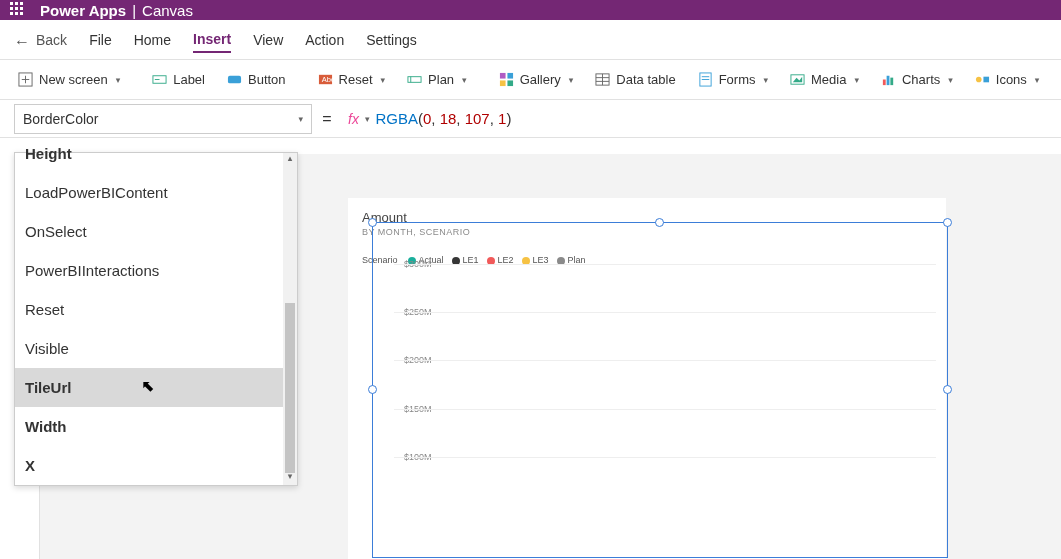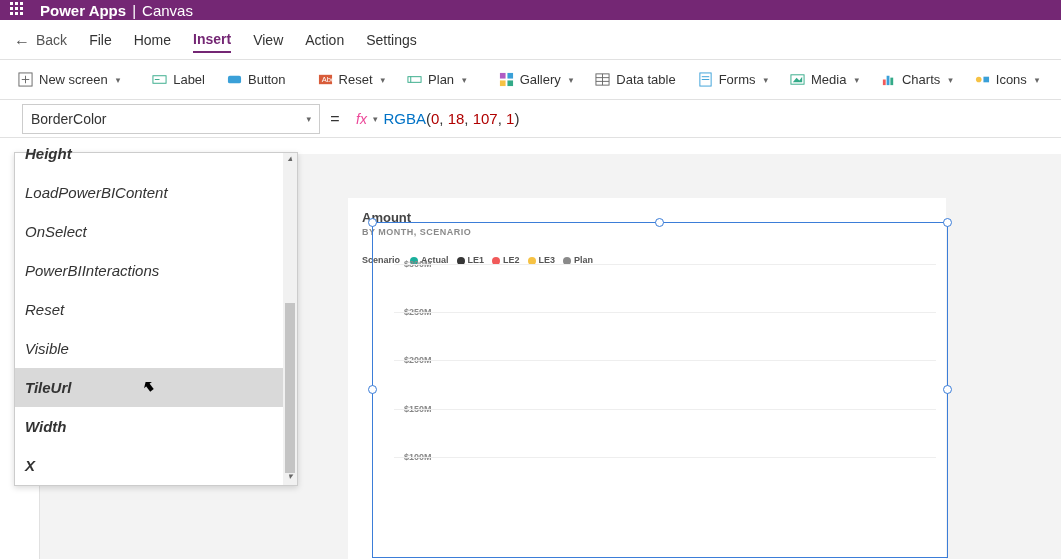--- a/index.html
+++ b/index.html
@@ -21,44 +21,44 @@
 
   
   .ribbon { height:40px; display:flex; align-items:center; border-bottom:1px solid #e1e1e1; padding:0 10px; font-size:13px; color:#333; gap:6px;}
   .ribbon .ritem { display:flex; align-items:center; gap:6px; padding:4px 8px; cursor:pointer; white-space:nowrap;}
   .ribbon .rdiv { width:1px; height:22px; background:#e1e1e1; margin:0 2px;}
   .ricon { width:15px; height:15px; display:inline-block; }
   .chev { font-size:9px; color:#666; margin-left:2px;}
 
   
   .fxrow { height:38px; display:flex; align-items:center; border-bottom:1px solid #e1e1e1; position:relative; z-index:5; background:#fff;}
-  .propdd { width:298px; height:30px; border:1px solid #ccc; margin-left:22px; display:flex; align-items:center; justify-content:space-between; padding:0 8px; font-size:14px; color:#333; background:#fff; position:relative;}
+  .propdd { width:298px; height:30px; border:1px solid #ccc; margin-left:14px; display:flex; align-items:center; justify-content:space-between; padding:0 8px; font-size:14px; color:#333; background:#fff; position:relative;}
   .eq { width:30px; text-align:center; font-size:16px; color:#333;}
   .fxlbl { font-style:italic; font-size:14px; color:#ec4899; padding:0 6px;}
   .fxchev { font-size:9px; color:#666;}
   .fxinput { flex:1; font-family:Consolas,monospace; font-size:15px; padding-left:6px;}
   .fxinput .fn { color:#0072c6;}
   .fxinput .num { color:#b00000;}
   .fxinput .par { color:#333;}
 
   
-  .proplist { position:absolute; left:14px; top:152px; width:284px; background:#fff; border:1px solid #ccc; z-index:20; font-size:15px; color:#333; box-shadow:0 2px 6px rgba(0,0,0,0.15);font-style:italic;}
+  .proplist { position:absolute; left:14px; top:152px; width:284px; background:#fff; border:1px solid #ccc; z-index:20; font-size:15px; color:#333; box-shadow:0 2px 6px rgba(0,0,0,0.15);}
   .proplist .pi { padding:11px 10px; cursor:pointer;}
   .proplist .pi.cut { padding-top:0; color:#333; font-weight:700; margin-top:-8px;}
   .proplist .pi.bold { font-weight:700;}
   .proplist .pi.sel { background:#d9d9d9; font-weight:700;}
   .proplist-scroll { position:absolute; right:0; top:0; bottom:0; width:14px; background:#f1f1f1;}
   .proplist-scroll .thumb { position:absolute; left:2px; right:2px; top:150px; height:170px; background:#c4c4c4;}
   .proplist-scroll .ar { position:absolute; left:0; right:0; height:14px; text-align:center; font-size:9px; color:#666;}
   .proplist-scroll .ar.up{top:0;} .proplist-scroll .ar.dn{bottom:0;}
 
   
   .canvas { position:absolute; left:0; top:154px; right:0; bottom:0; background:#f3f3f3; }
   .canvas .leftgutter { position:absolute; left:0; top:0; width:40px; bottom:0; background:#fff; border-right:1px solid #e1e1e1;}
-  .tile { position:absolute; left:348px; top:44px; width:598px; height:361px; background:#fff;font-weight:bold; }
+  .tile { position:absolute; left:348px; top:44px; width:598px; height:361px; background:#fff; }
   .selbox { position:absolute; left:372px; top:68px; width:576px; height:336px; border:1px solid #3b7dd8;}
   .handle { position:absolute; width:9px; height:9px; background:#fff; border:1px solid #3b7dd8; border-radius:50%;}
   .handle.tl{left:-5px;top:-5px;} .handle.tr{right:-5px;top:-5px;}
   .handle.tm{left:50%;top:-5px;margin-left:-5px;} .handle.ml{left:-5px;top:50%;margin-top:-5px;} .handle.mr{right:-5px;top:50%;margin-top:-5px;}
   
   .chart { position:absolute; inset:0; padding:12px 8px 8px 14px;}
   .ch-title { font-size:13px; color:#444;}
   .ch-sub { font-size:9px; color:#8a8a8a; letter-spacing:0.5px; margin-top:2px;}
   .legend { display:flex; gap:10px; align-items:center; font-size:9px; color:#555; margin-top:18px;}
   .swatch { width:8px; height:8px; border-radius:50%; display:inline-block; margin-right:3px; vertical-align:middle;}

